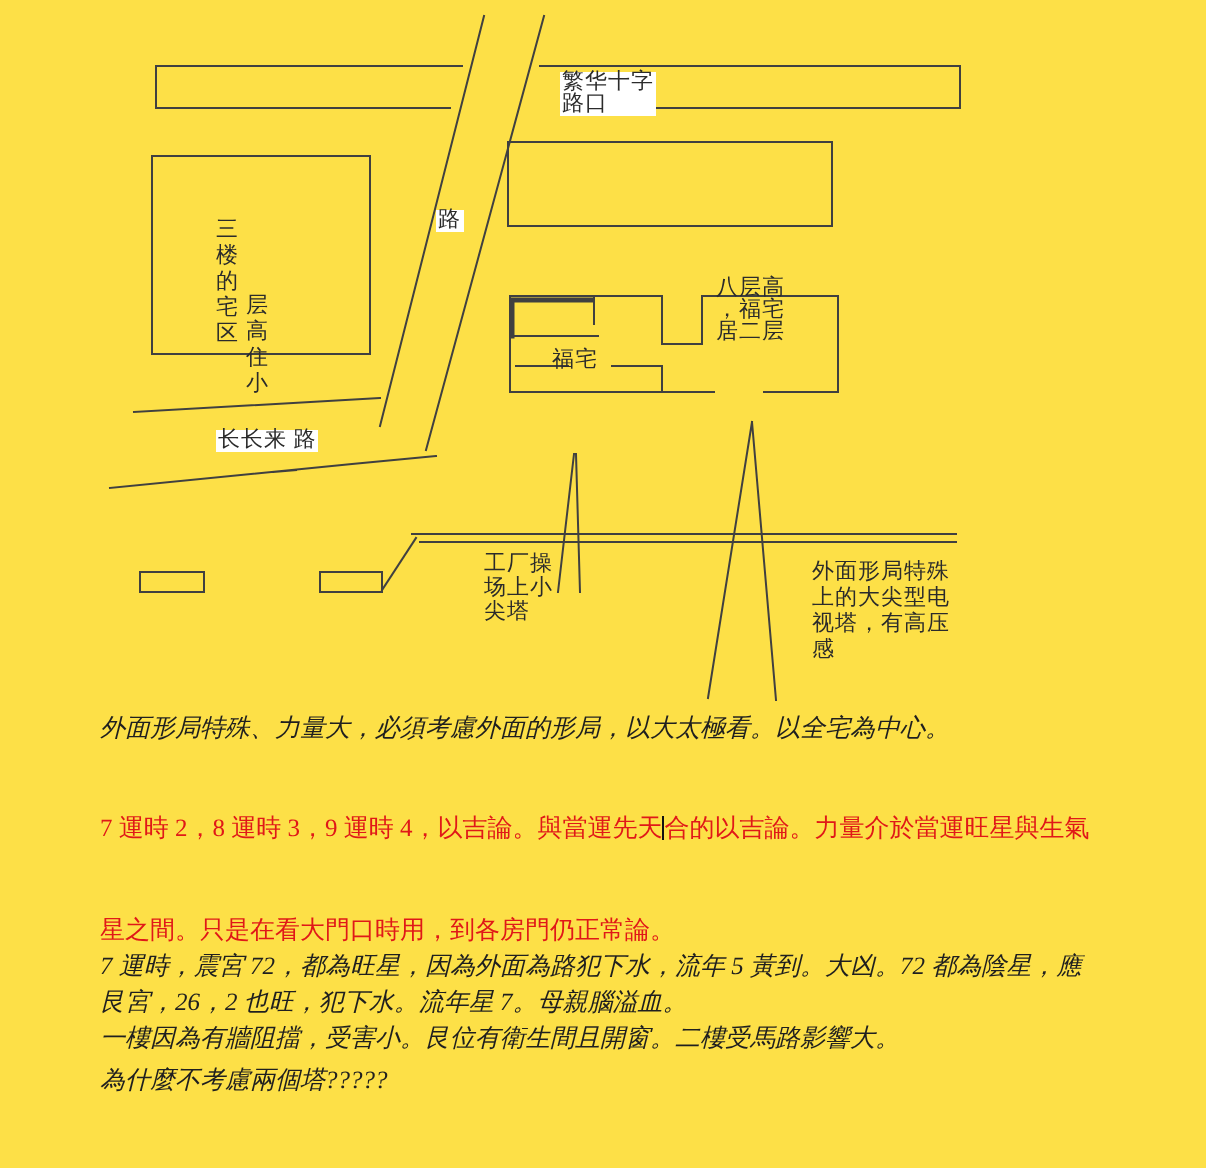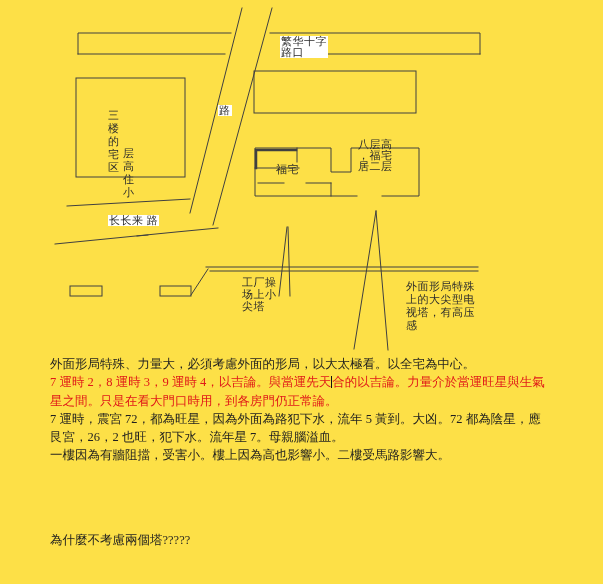--- a/index.html
+++ b/index.html
@@ -15,22 +15,22 @@
   .bg-white{background:#fff;padding:0 1px;}
   .vcol{
     position:absolute;width:12px;font-size:11px;line-height:13px;
     word-break:break-all;color:#2b2b2b;
   }
   .lh12{line-height:12px;}
   .lh13{line-height:13px;}
   .notes{position:absolute;left:50px;font-size:12.5px;white-space:nowrap;}
   .notes .tline{line-height:18.3px;height:18.3px;}
   .notes.second .tline{line-height:18px;height:18px;}
-  .red{color:#e01818;}
-  .black{color:#1f1f1f;}
+  .red{color:#e01818;margin-top:32px;}
+  .black{color:#1f1f1f;font-style:italic;}
   .caret{
     display:inline-block;width:1px;height:12px;background:#111;
     vertical-align:-2px;
   }
 </style>
 </head>
 <body>
 
 <div class="canvas">
 
@@ -55,21 +55,21 @@
   </svg>
 
   <div class="map-label bg-white" style="left:280px;top:36px;">繁华十字
 路口</div>
 
   <div class="map-label bg-white" style="left:218px;top:105px;">路</div>
 
   <div class="vcol" style="left:123px;top:99px;margin-top:48px;">层高住小</div>
   <div class="vcol" style="left:108px;top:109px;">三楼的宅区</div>
 
-  <div class="map-label" style="left:276px;top:164px;text-align:center;">福宅</div>
+  <div class="map-label" style="left:276px;top:175px;text-align:center;">福宅</div>
 
   <div class="map-label" style="left:358px;top:139px;">八层高
 ，福宅
 居二层</div>
 
   <div class="map-label bg-white" style="left:108px;top:215px;">长长来 路</div>
 
   <div class="map-label lh12" style="left:242px;top:276px;">工厂操
 场上小
 尖塔</div>
@@ -78,20 +78,20 @@
 上的大尖型电
 视塔，有高压
 感</div>
 
   <div class="notes" style="top:355px;">
     <div class="tline black">外面形局特殊、力量大，必須考慮外面的形局，以大太極看。以全宅為中心。</div>
     <div class="tline red"><span>7 運時 2，8 運時 3，9 運時 4，以吉論。與當運先天</span><span class="caret"></span><span>合的以吉論。力量介於當運旺星與生氣</span></div>
     <div class="tline red">星之間。只是在看大門口時用，到各房門仍正常論。</div>
     <div class="tline black">7 運時，震宮 72，都為旺星，因為外面為路犯下水，流年 5 黃到。大凶。72 都為陰星，應</div>
     <div class="tline black">艮宮，26，2 也旺，犯下水。流年星 7。母親腦溢血。</div>
-    <div class="tline black">一樓因為有牆阻擋，受害小。樓上因為高也影響小。二樓受馬路影響大。</div>
+    <div class="tline black">一樓因為有牆阻擋，受害小。艮位有衛生間且開窗。二樓受馬路影響大。</div>
   </div>
 
   <div class="notes second" style="top:531px;">
     <div class="tline black">為什麼不考慮兩個塔?????</div>
   </div>
 
 </div>
 
 </body></html>

